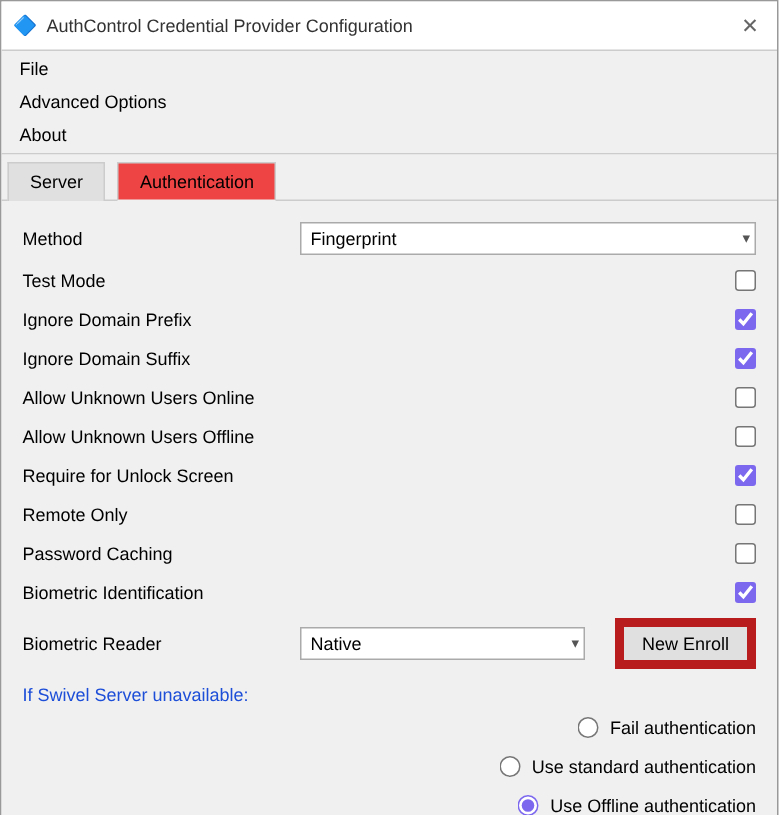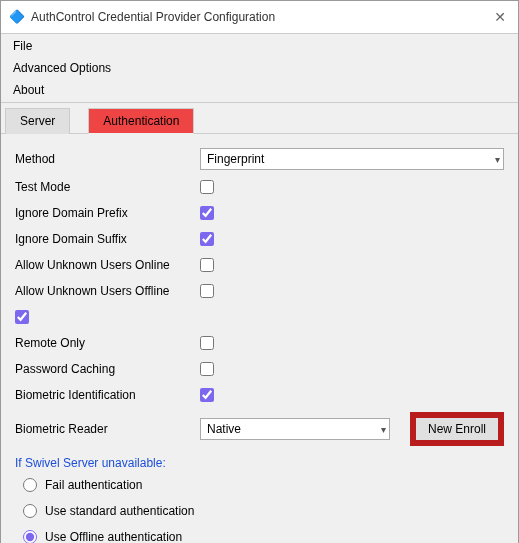--- a/index.html
+++ b/index.html
@@ -71,21 +71,21 @@
       background: #f0f0f0;
       border-bottom: 1px solid #ccc;
     }
     .tab {
       padding: 5px 14px;
       cursor: pointer;
       font-size: 12px;
       border: 1px solid #ccc;
       border-bottom: none;
       background: #e0e0e0;
-      margin-right: 18px;
+      margin-right: 8px;
       position: relative;
       top: 1px;
     }
     .tab.active {
       background: #ef4444;
       border-bottom: 1px solid #f0f0f0;
       font-weight: normal;
       z-index: 1;
     }
     .content {
@@ -101,20 +101,21 @@
     .form-label {
       width: 185px;
       font-size: 12px;
       color: #000;
       flex-shrink: 0;
     }
     .form-control {
       flex: 1;
       display: flex;
       align-items: center;
+      justify-content: flex-end;
     }
     .checkbox-input {
       width: 14px;
       height: 14px;
       cursor: pointer;
       accent-color: #7b68ee;
     }
     .select-wrapper {
       position: relative;
       flex: 1;
@@ -165,20 +166,21 @@
     .section-label {
       font-size: 12px;
       color: #1d4ed8;
       padding: 6px 0 2px 0;
     }
     .radio-row {
       display: flex;
       align-items: center;
       padding: 4px 0 4px 8px;
       min-height: 26px;
+      justify-content: flex-end;
     }
     .radio-label {
       font-size: 12px;
       color: #000;
       margin-left: 8px;
     }
     .radio-input {
       width: 14px;
       height: 14px;
       cursor: pointer;
@@ -271,20 +273,21 @@
     </div>
 
     <div class="form-row">
       <div class="form-label">Allow Unknown Users Offline</div>
       <div class="form-control">
         <input type="checkbox" class="checkbox-input" style="">
       </div>
     </div>
 
     <div class="form-row">
+      <div class="form-label">Require for Unlock Screen</div>
       <div class="form-control">
         <input type="checkbox" class="checkbox-input" checked="" style="">
       </div>
     </div>
 
     <div class="form-row">
       <div class="form-label">Remote Only</div>
       <div class="form-control">
         <input type="checkbox" class="checkbox-input" style="">
       </div>

